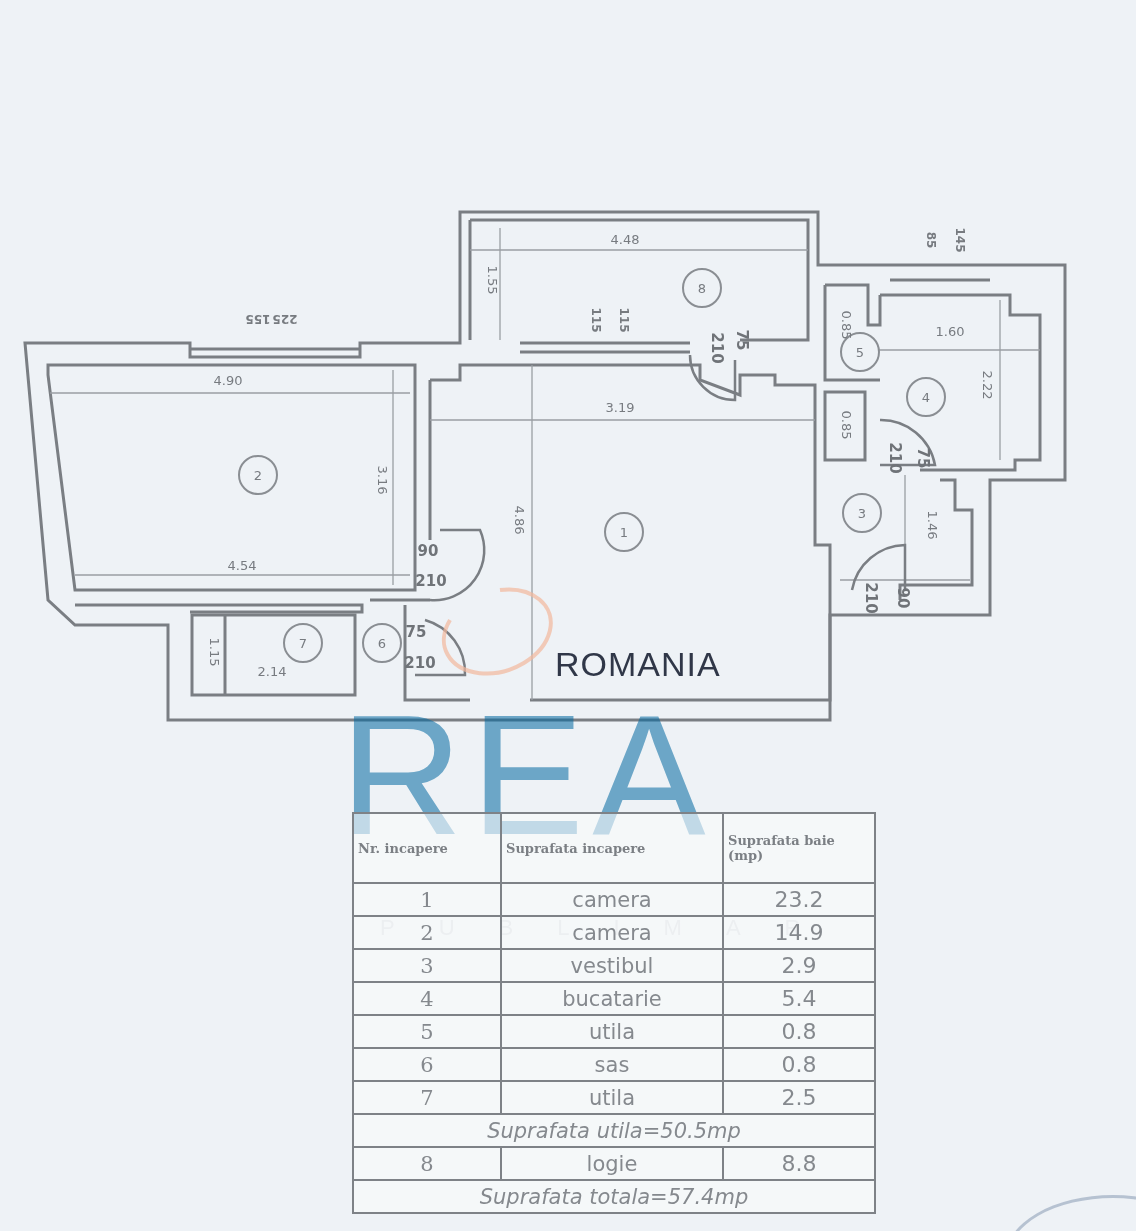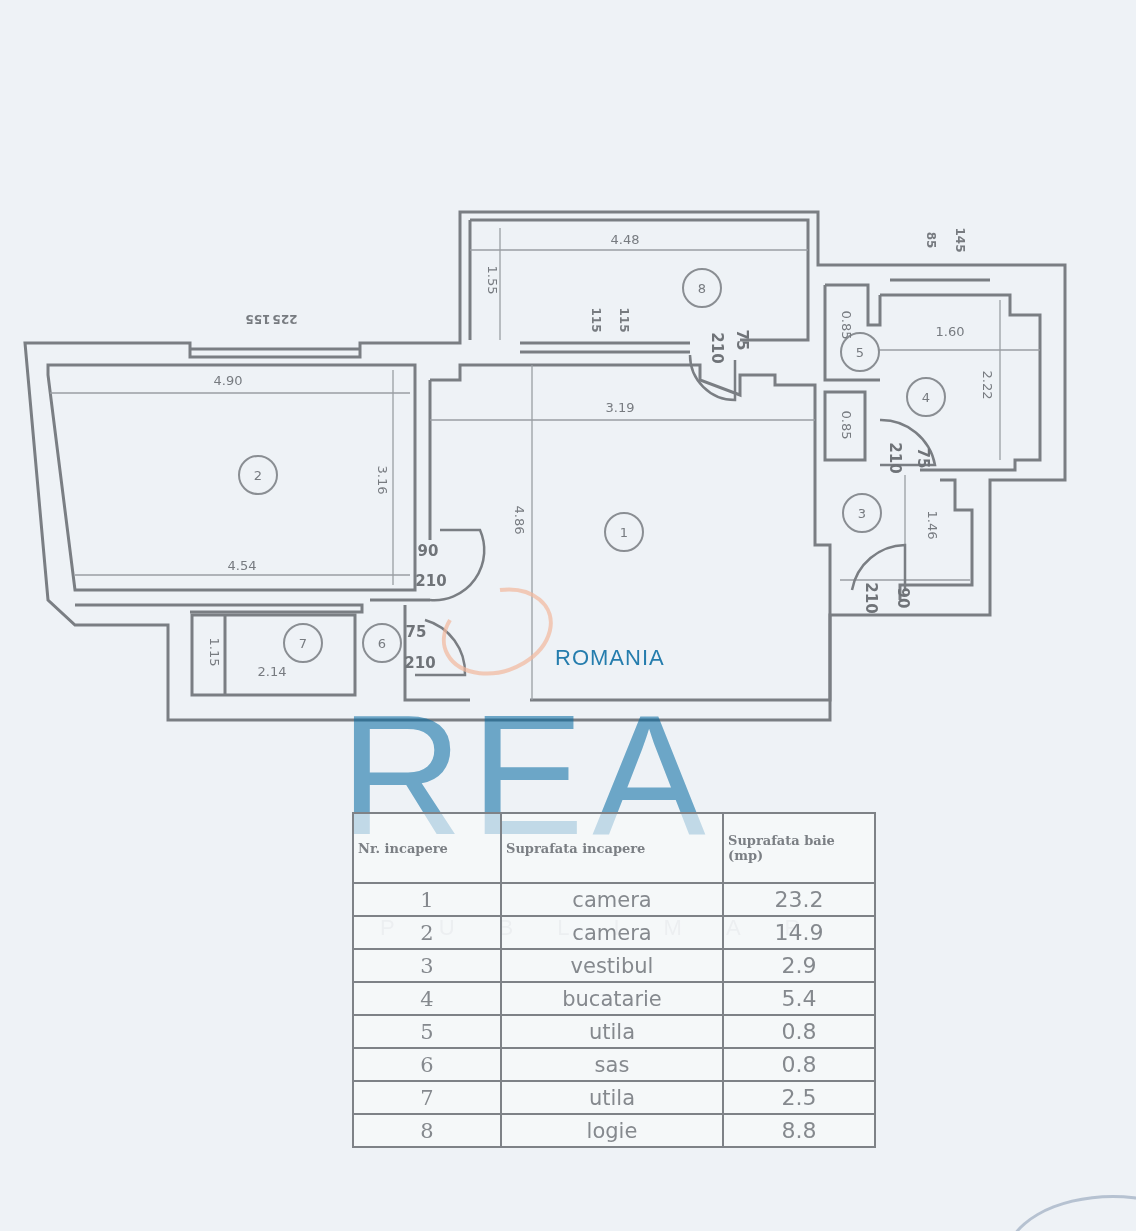--- a/index.html
+++ b/index.html
@@ -5,22 +5,22 @@
   html, body { margin:0; padding:0; }
   body {
     width:1136px; height:1231px; overflow:hidden;
     background:#eef2f6;
     font-family:"DejaVu Sans", sans-serif;
     position:relative;
   }
   #plan { position:absolute; left:0; top:0; width:1136px; height:780px; }
   .wm-romania {
     position:absolute; left:555px; top:645px;
-    font-family:"Liberation Sans", sans-serif; font-size:22px; letter-spacing:1px;
-    color:#0369a1; opacity:0.85;
+    font-family:"Liberation Sans", sans-serif; font-size:34px; letter-spacing:1px;
+    color:#0f172a; opacity:0.85;
   }
   .wm-big {
     position:absolute; left:340px; top:690px; width:460px; height:170px;
     font-family:"Liberation Sans", sans-serif; font-size:170px; line-height:170px;
     color:#0369a1; opacity:0.55; letter-spacing:8px;
   }
   .wm-sub {
     position:absolute; left:380px; top:915px; font-size:22px; letter-spacing:44px;
     color:#c9cdd3; opacity:0.6; font-family:"Liberation Sans", sans-serif;
   }
@@ -205,20 +205,26 @@
       <td class="nr">6</td>
       <td class="name">sas</td>
       <td class="area">0.8</td>
     </tr>
     <tr>
       <td class="nr">7</td>
       <td class="name">utila</td>
       <td class="area">2.5</td>
     </tr>
     <tr>
+      <td colspan="3" class="sum">Suprafata utila=50.5mp</td>
+    </tr>
+    <tr>
       <td class="nr">8</td>
       <td class="name">logie</td>
       <td class="area">8.8</td>
     </tr>
+    <tr>
+      <td colspan="3" class="sum">Suprafata totala=57.4mp</td>
+    </tr>
   </tbody>
 </table>
 
 <div class="stamp"></div>
 
 </body></html>

